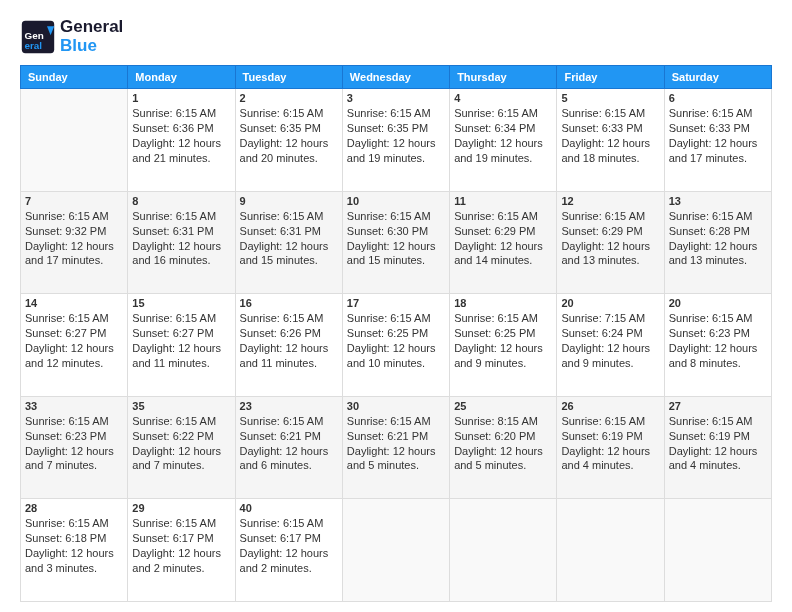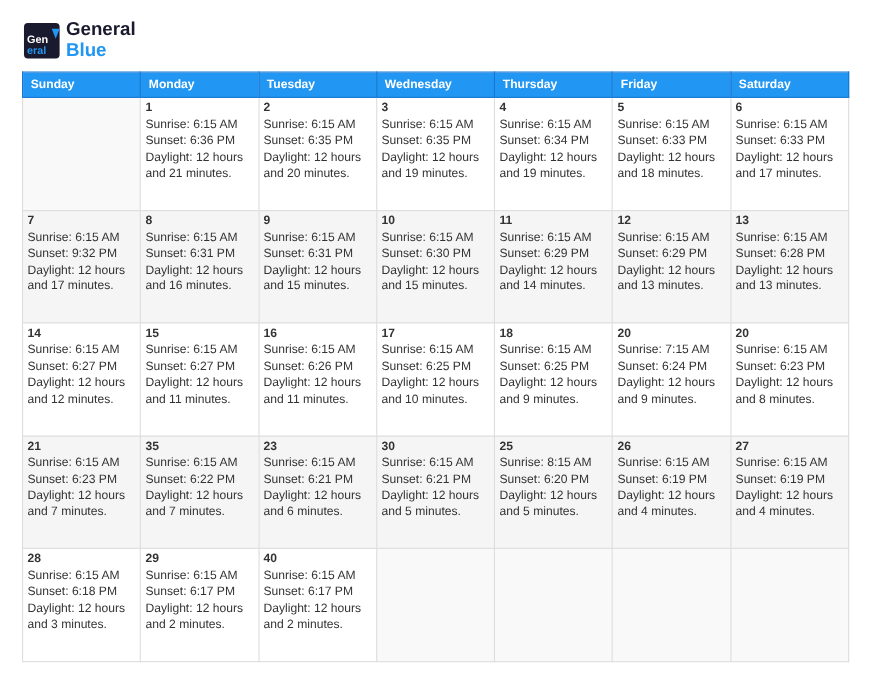--- a/index.html
+++ b/index.html
@@ -269,21 +269,21 @@
           <td>
             <span class="day-num">20</span>
             <div class="day-info">Sunrise: 6:15 AM
 Sunset: 6:23 PM
 Daylight: 12 hours
 and 8 minutes.</div>
           </td>
         </tr>
         <tr class="row-shaded">
           <td>
-            <span class="day-num">21</span>
+            <span class="day-num">33</span>
             <div class="day-info">Sunrise: 6:15 AM
 Sunset: 6:23 PM
 Daylight: 12 hours
 and 7 minutes.</div>
           </td>
           <td>
             <span class="day-num">35</span>
             <div class="day-info">Sunrise: 6:15 AM
 Sunset: 6:22 PM
 Daylight: 12 hours

